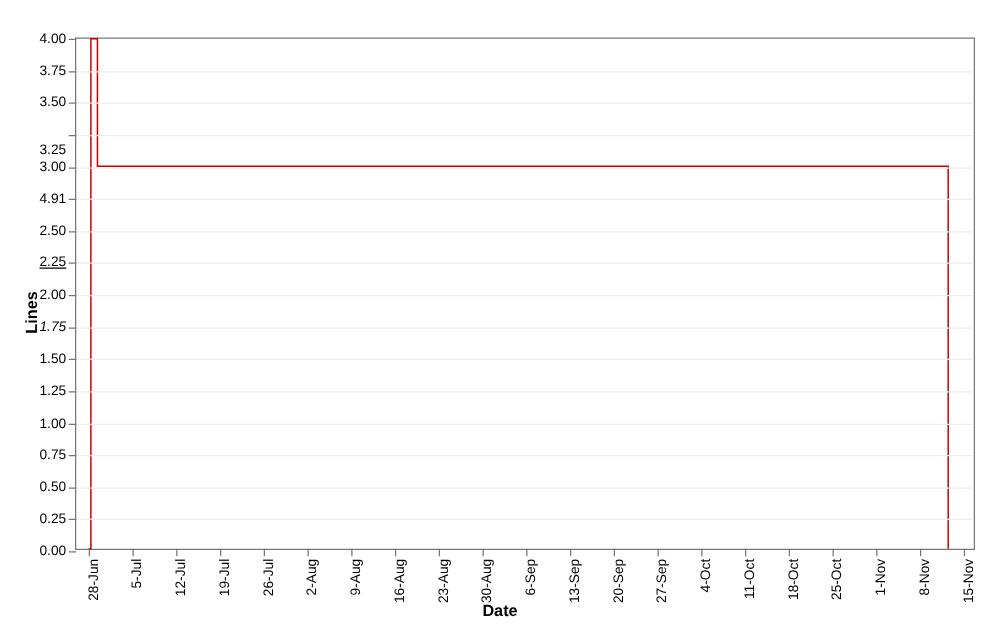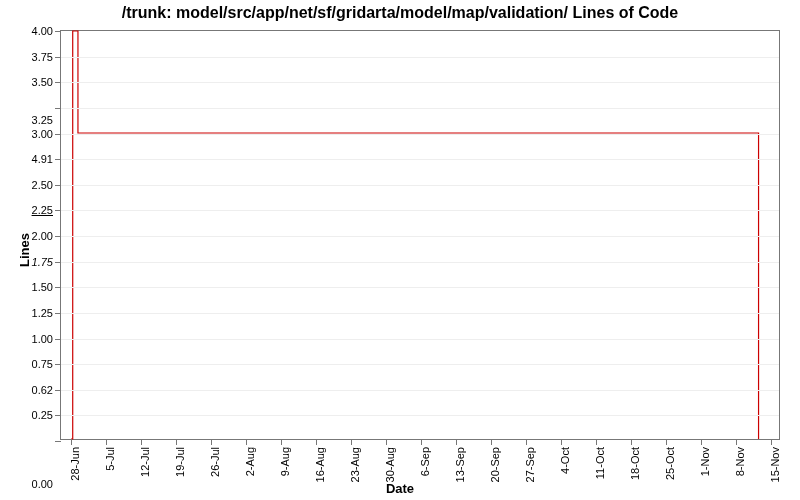--- a/index.html
+++ b/index.html
@@ -98,37 +98,36 @@
     width: 100%;
     height: 100%;
     overflow: visible;
   }
 </style>
 </head>
 <body>
 
 <div class="chart-container">
 
-  <div class="title">/trunk: model/src/app/net/sf/gridarta/model/map/validation/ Lines of Code</div>
 
   <div class="axis-title-y">Lines</div>
   <div class="axis-title-x">Date</div>
 
   <div class="plot-area" id="plot-area">
     <svg class="data-line" id="data-svg" preserveAspectRatio="none" viewBox="0 0 720 410">
         <polyline points="10,410 11.75,410 11.75,0 17,0 17,102.5 699.5,102.5 699.5,410" fill="none" stroke="#cc0000" stroke-width="1.2"></polyline>
       </svg>
   <div class="tick-y" style="top: 410px;"></div>
-      <div class="ylabel" style="top: 410px; margin-top: 43px;">0.00</div>
+      <div class="ylabel" style="top: 410px;">0.00</div>
       <div class="gridline-h" style="top: 384.375px;"></div>
       <div class="tick-y" style="top: 384.375px;"></div>
       <div class="ylabel" style="top: 384.375px;">0.25</div>
       <div class="gridline-h" style="top: 358.75px;"></div>
       <div class="tick-y" style="top: 358.75px;"></div>
-      <div class="ylabel" style="top: 358.75px;">0.62</div>
+      <div class="ylabel" style="top: 358.75px;">0.50</div>
       <div class="gridline-h" style="top: 333.125px;"></div>
       <div class="tick-y" style="top: 333.125px;"></div>
       <div class="ylabel" style="top: 333.125px;">0.75</div>
       <div class="gridline-h" style="top: 307.5px;"></div>
       <div class="tick-y" style="top: 307.5px;"></div>
       <div class="ylabel" style="top: 307.5px;">1.00</div>
       <div class="gridline-h" style="top: 281.875px;"></div>
       <div class="tick-y" style="top: 281.875px;"></div>
       <div class="ylabel" style="top: 281.875px;">1.25</div>
       <div class="gridline-h" style="top: 256.25px;"></div>

